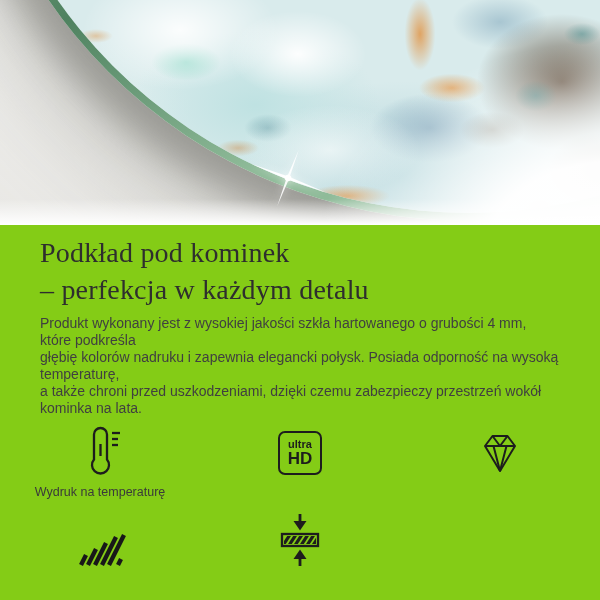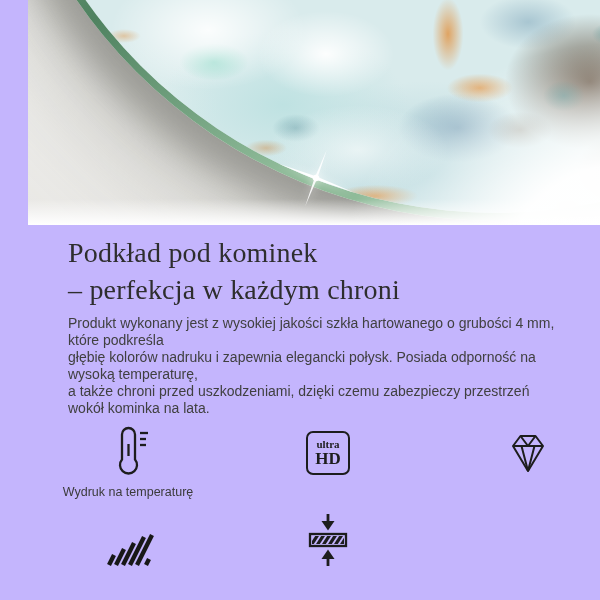--- a/index.html
+++ b/index.html
@@ -2,23 +2,22 @@
 <html><head>
 <meta charset="utf-8">
 <style>
   * { margin: 0; padding: 0; box-sizing: border-box; }
   html, body { background: #ffffff; }
   .page {
     position: relative;
     width: 600px;
     height: 600px;
     overflow: hidden;
-    background: #c4b5fd;
+    background: #84cc16;
     font-family: "Liberation Sans", "DejaVu Sans", sans-serif;
-    padding-left: 28px;
   }
 
   
   .photo {
     position: relative;
     width: 600px;
     height: 225px;
     overflow: hidden;
     background: linear-gradient(205deg, #ffffff 0%, #f7f7f5 45%, #e9e8e5 100%);
   }
@@ -119,21 +118,20 @@
     font-size: 12.5px;
     color: #3a3a3a;
   }
   .uhd-box {
     width: 44px; height: 44px;
     border: 2.5px solid #1d1d1d;
     border-radius: 7px;
     display: flex; flex-direction: column;
     align-items: center; justify-content: center;
     color: #1d1d1d;
-    font-family: Liberation Serif, serif;
   }
   .uhd-top { font-size: 11px; font-weight: 600; line-height: 11px; }
   .uhd-bottom { font-size: 17px; font-weight: 700; line-height: 17px; }
   svg .st { stroke: #1d1d1d; stroke-width: 2.3; fill: none; }
   svg .fl { fill: #1d1d1d; stroke: none; }
 </style>
 </head>
 <body>
 
 <div class="page">
@@ -149,21 +147,21 @@
         <polygon points="2,42 42,40.4 42,43.6" fill="#ffffff" opacity="0.95"></polygon>
         <polygon points="82,42 42,40.4 42,43.6" fill="#ffffff" opacity="0.95"></polygon>
         <polygon points="42,12 40.7,42 43.3,42" fill="#ffffff" opacity="0.9"></polygon>
         <polygon points="42,72 40.7,42 43.3,42" fill="#ffffff" opacity="0.9"></polygon>
         <circle cx="42" cy="42" r="3.2" fill="#ffffff"></circle>
       </g>
     </svg>
   </div>
 
   <div class="content">
-    <h1 class="title"><span>Podkład pod kominek</span><br><span>– perfekcja w każdym chroni</span></h1>
+    <h1 class="title"><span>Podkład pod kominek</span><br><span>– perfekcja w każdym detalu</span></h1>
     <p class="desc">Produkt wykonany jest z wysokiej jakości szkła hartowanego o grubości 4 mm, które podkreśla
 głębię kolorów nadruku i zapewnia elegancki połysk. Posiada odporność na wysoką temperaturę,
 a także chroni przed uszkodzeniami, dzięki czemu zabezpieczy przestrzeń wokół kominka na lata.</p>
   </div>
 
   <div class="features">
 
     <div class="feature">
       <div class="ic">
         <svg width="46" height="50" viewBox="0 0 46 50">

